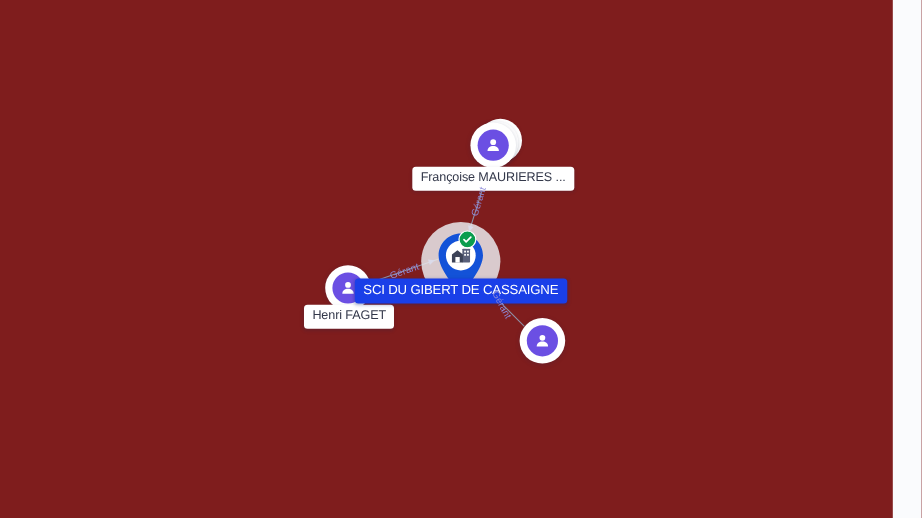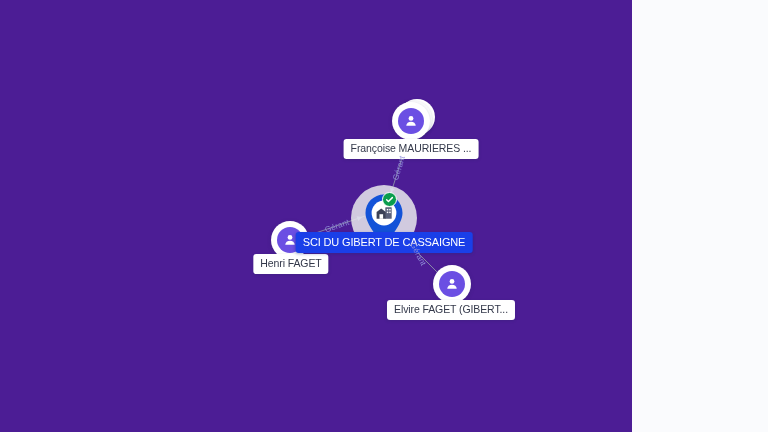--- a/index.html
+++ b/index.html
@@ -9,23 +9,23 @@
   body {
     width: 768px;
     height: 432px;
     background: #fafbfd;
     font-family: "Liberation Sans", sans-serif;
     overflow: hidden;
   }
 
   #graph-canvas {
     position: relative;
-    width: 632px;
+    width: 744px;
     height: 432px;
-    background: #4c1d95;
+    background: #7f1d1d;
   }
 
   #edge-layer {
     position: absolute;
     left: 0;
     top: 0;
     width: 768px;
     height: 432px;
   }
 
@@ -212,21 +212,20 @@
       <div class="avatar-plate">
         <div class="avatar-disc">
           <svg width="16" height="16" viewBox="0 0 24 24" aria-hidden="true">
             <circle cx="12" cy="8.2" r="3.6" fill="#ffffff"></circle>
             <path d="M4.9 19.2c0-3.9 3.2-6.2 7.1-6.2s7.1 2.3 7.1 6.2z" fill="#ffffff"></path>
           </svg>
         </div>
       </div>
     </div>
   </div>
-  <div class="node-label" id="label-elvire" style="left: 451px; top: 300px;">Elvire FAGET (GIBERT...</div>
 
   <div id="company-node" style="left: 384px; top: 218px;">
     <div class="focus-halo"></div>
     <div class="pin-wrap">
       <svg width="44" height="54" viewBox="0 0 44 54" aria-hidden="true">
         <path d="M22 1.5C11.8 1.5 3.5 9.7 3.5 19.9c0 11.3 14.4 27.3 17.2 30.3.7.8 1.9.8 2.6 0 2.8-3 17.2-19 17.2-30.3C40.5 9.7 32.2 1.5 22 1.5z" fill="#1352d8"></path>
         <circle cx="22" cy="20" r="12.4" fill="#ffffff"></circle>
       </svg>
       <div style="position:absolute;left:13.5px;top:12.5px;">
         <svg width="17" height="15" viewBox="0 0 17 15" aria-hidden="true">

